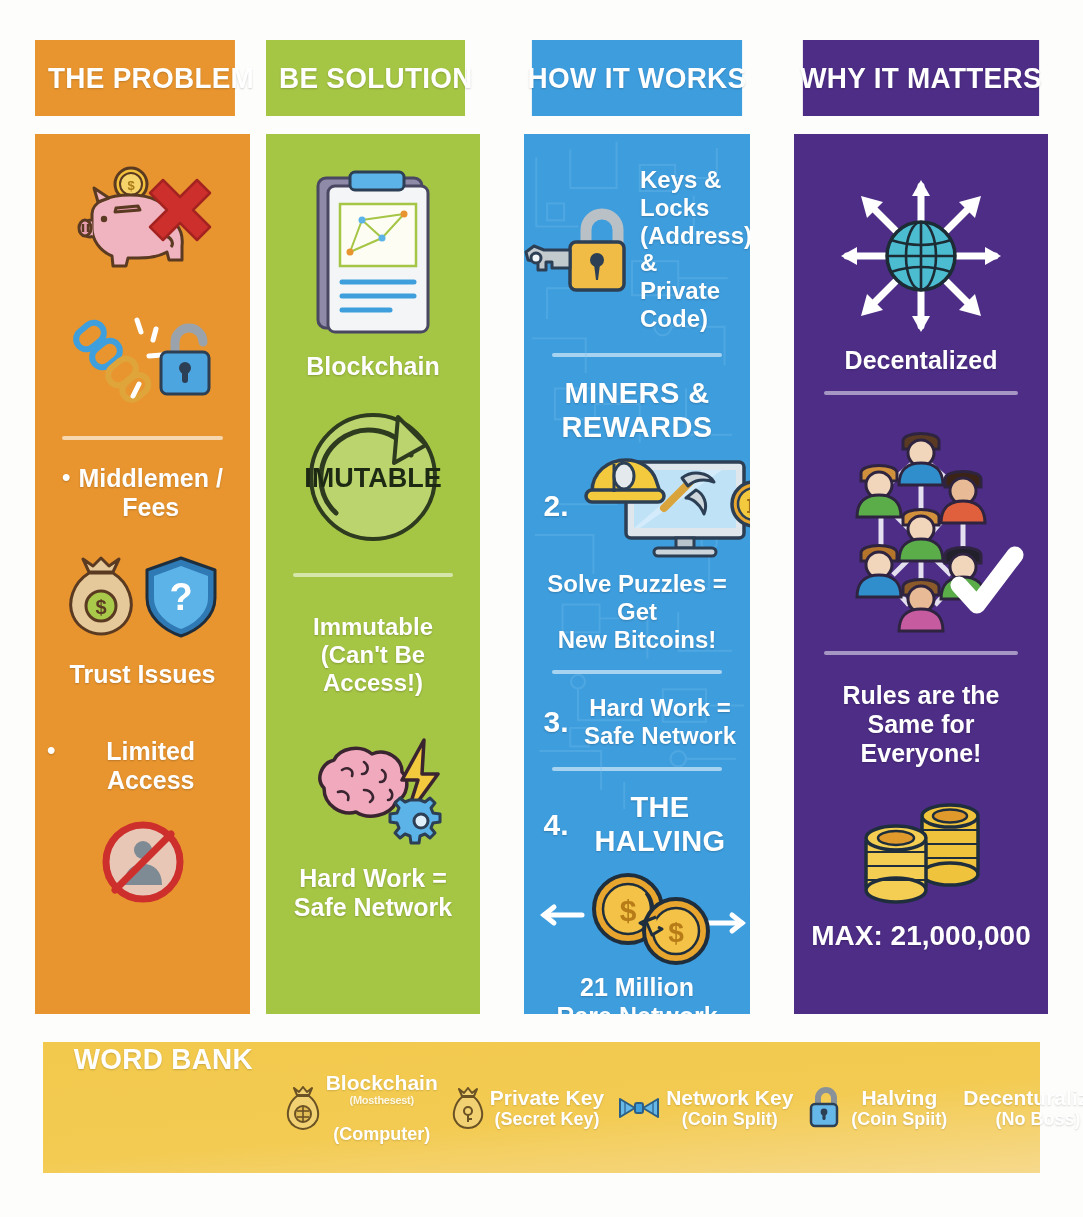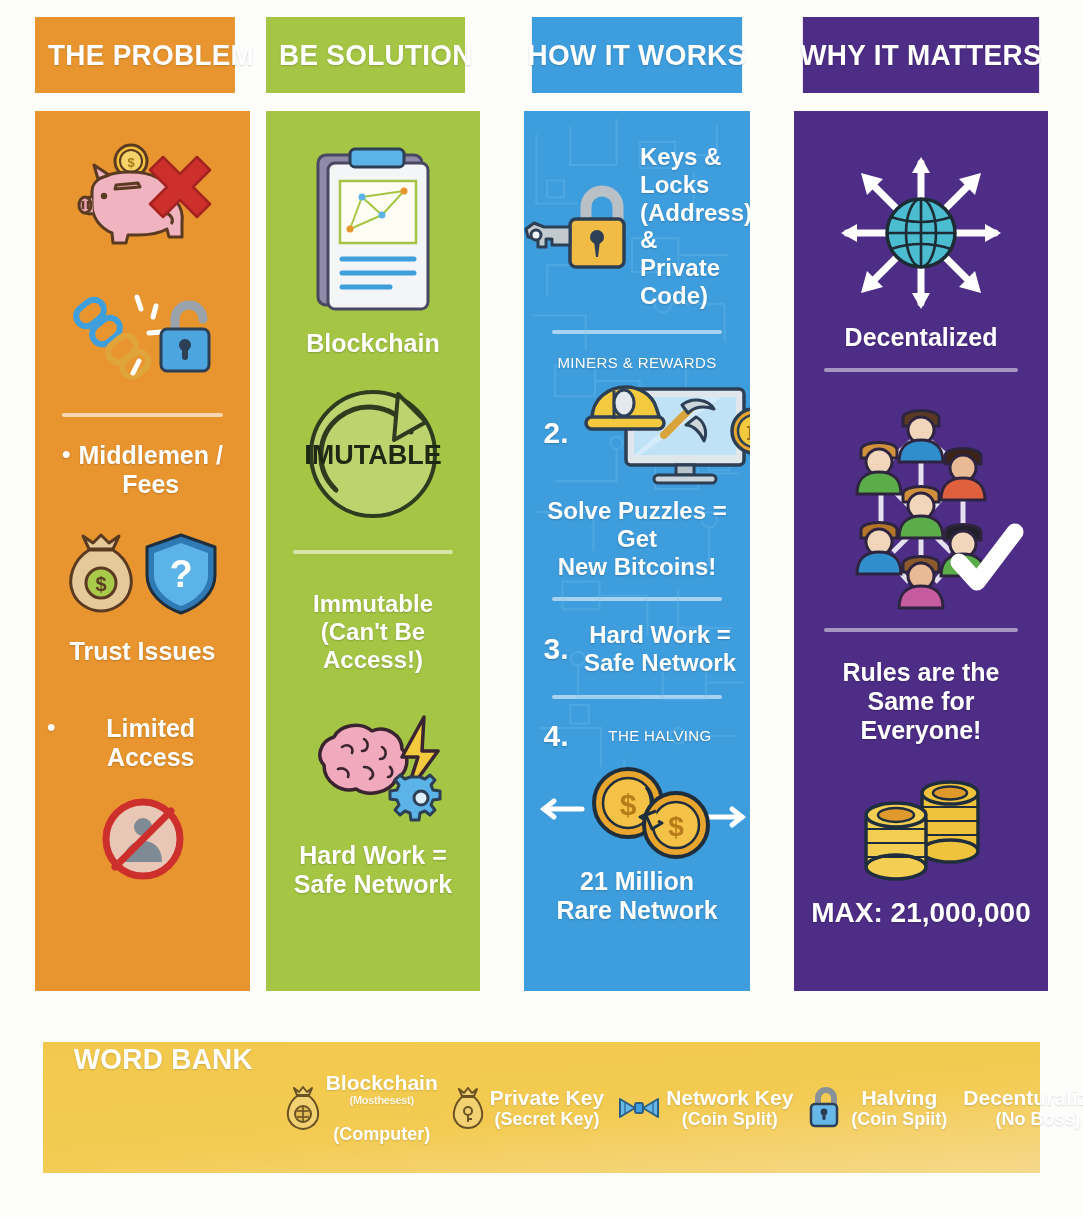--- a/index.html
+++ b/index.html
@@ -5,21 +5,21 @@
   * { box-sizing: border-box; margin: 0; padding: 0; }
   html, body {
     width: 1083px; height: 1217px;
     background: #fdfdfb;
     font-family: "Liberation Sans", sans-serif;
     overflow: hidden;
   }
   .page { position: relative; width: 1083px; height: 1217px; background: #fdfdfb; }
 
   
-  .col { position: absolute; top: 17px; }
+  .col { position: absolute; top: 40px; }
   .col-head {
     height: 76px;
     display: flex; align-items: center;
     color: #ffffff;
     font-weight: 700;
     font-size: 30px;
     letter-spacing: .3px;
     padding: 0 14px;
     text-shadow: 0 1px 2px rgba(0,0,0,.18);
     transform: scaleX(.93);
@@ -59,21 +59,21 @@
   #col-problem .sep { background: rgba(255,255,255,.62); }
   #col-matters .sep { background: rgba(255,255,255,.5); }
 
   .txt {
     text-align: center; font-weight: 700; line-height: 1.16;
     text-shadow: 0 1px 2px rgba(0,0,0,.2);
     white-space: pre-line;
   }
   .t24 { font-size: 24px; }
   .t26 { font-size: 25px; }
-  .cap { font-size: 15px; font-weight: 400; letter-spacing: .4px; }
+  .cap { font-size: 29px; font-weight: 700; letter-spacing: .4px; }
 
   .bullet-line { display: flex; align-items: flex-start; gap: 8px; justify-content: center; }
   .bullet-line .dot { font-size: 24px; line-height: 1.1; }
 
   .icon-wrap { display: flex; align-items: center; justify-content: center; }
 
   
   .numrow { display: flex; align-items: center; width: 100%; gap: 6px; }
   .num { font-size: 30px; font-weight: 700; flex: none; width: 40px; text-align: center;
          text-shadow: 0 1px 2px rgba(0,0,0,.22); }

